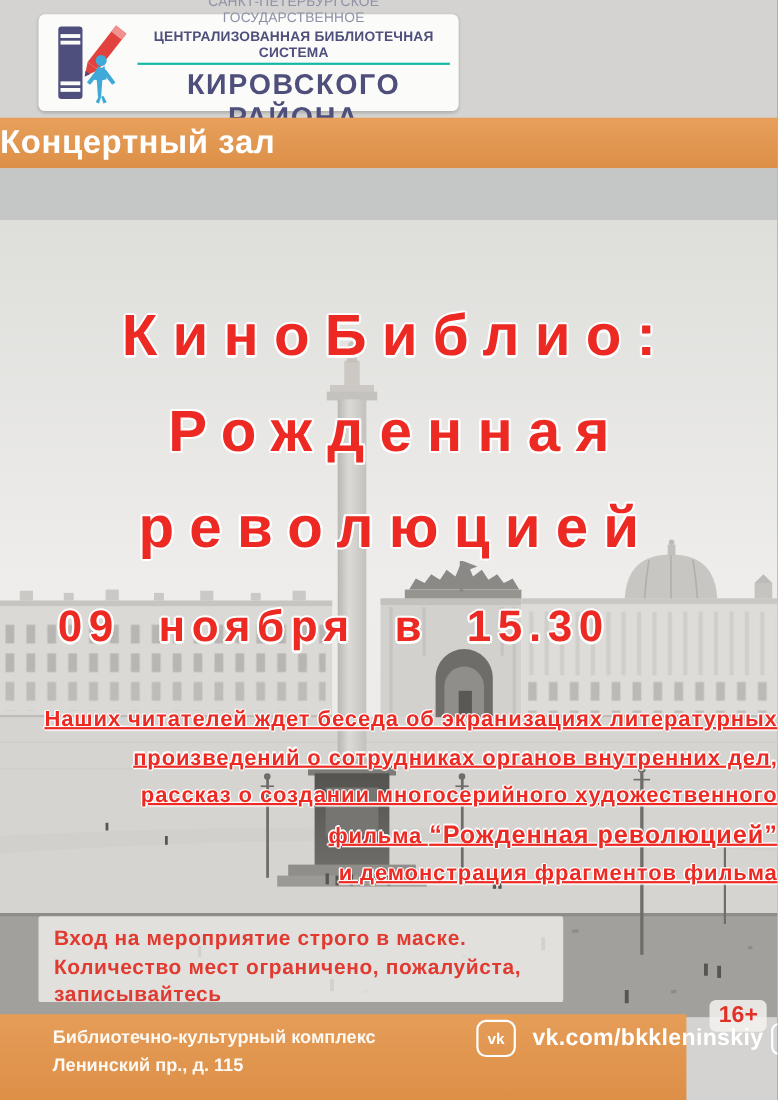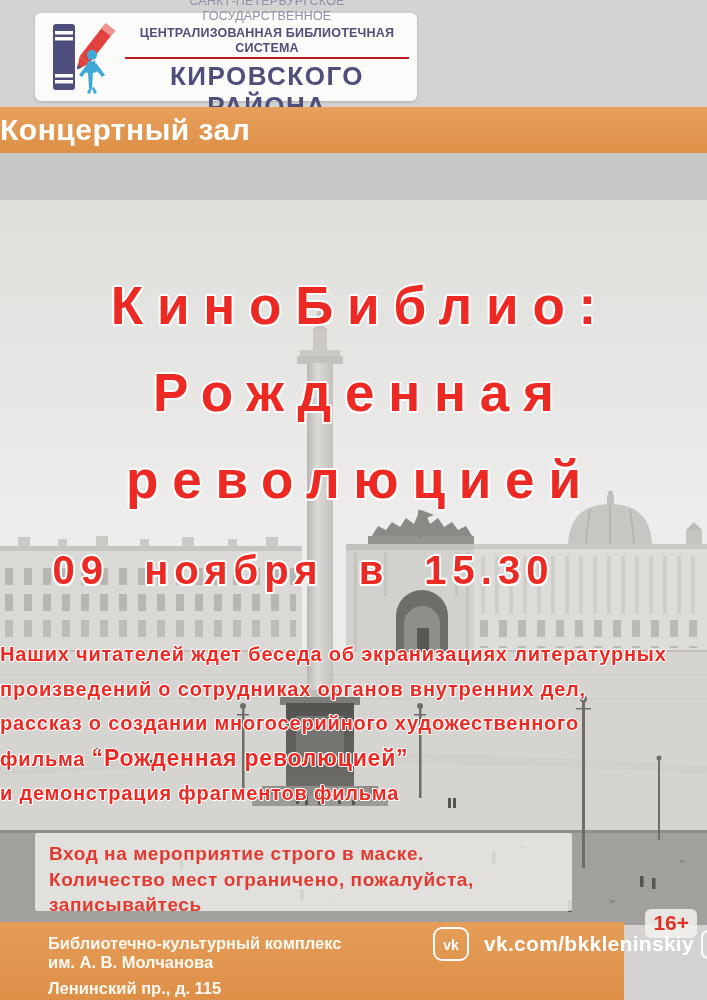--- a/index.html
+++ b/index.html
@@ -13,21 +13,21 @@
   
   .logo-box{
     left:35px;top:13px;width:382px;height:88px;background:#fbfbfa;
     border-radius:6px;box-shadow:0 1px 3px rgba(0,0,0,.18);
     display:flex;align-items:center;padding:0 8px 0 10px;box-sizing:border-box;
   }
   .logo-icon{flex:0 0 80px;height:76px;}
   .logo-text{flex:1;text-align:center;line-height:15px;}
   .org-small{font-size:12.5px;color:#8e91a8;letter-spacing:.2px;}
   .org-system{display:inline-block;font-size:12.5px;font-weight:bold;color:#4e4f7b;
-    border-bottom:2px solid #b91c1c;padding-bottom:1px;margin-top:2px;letter-spacing:.2px;}
+    border-bottom:2px solid #14b8a6;padding-bottom:1px;margin-top:2px;letter-spacing:.2px;}
   .org-district{font-size:26px;font-weight:bold;color:#4e4f7b;letter-spacing:1.5px;line-height:30px;margin-top:2px;}
 
   .venue-bar{
     left:0;top:107px;width:707px;height:46px;
     background:linear-gradient(#e7a05c,#dd8f46);
     display:flex;align-items:center;box-sizing:border-box;
   }
   .venue-label{color:#fff;font-size:30px;font-weight:bold;letter-spacing:.5px;}
 
   .gray-strip{left:0;top:153px;width:707px;height:47px;background:#c5c6c6;}
@@ -39,27 +39,27 @@
   .red{color:#ec2a23;font-weight:bold;}
   .outline2{text-shadow:2px 0 0 #fff,-2px 0 0 #fff,0 2px 0 #fff,0 -2px 0 #fff,
     1.5px 1.5px 0 #fff,-1.5px 1.5px 0 #fff,1.5px -1.5px 0 #fff,-1.5px -1.5px 0 #fff;}
   .outline1{text-shadow:1.2px 0 0 rgba(255,255,255,.95),-1.2px 0 0 rgba(255,255,255,.95),
     0 1.2px 0 rgba(255,255,255,.95),0 -1.2px 0 rgba(255,255,255,.95),
     1px 1px 0 rgba(255,255,255,.9),-1px -1px 0 rgba(255,255,255,.9)}
   .title-block{left:0;top:262px;width:707px;text-align:center;}
   .title-line{font-size:53px;line-height:87px;letter-spacing:.26em;padding-left:.26em;}
   .date-line{left:0;top:548px;width:601px;text-align:center;font-size:40px;
     letter-spacing:.15em;word-spacing:.45em;padding-left:.15em;box-sizing:border-box;}
-  .desc-block{left:0;top:637px;width:707px;text-align:left;font-size:20px;
-    line-height:34.5px;letter-spacing:.04em;}
+  .desc-block{left:0;top:637px;width:707px;text-align:right;font-size:20px;
+    line-height:34.5px;letter-spacing:.04em;text-decoration:underline;}
   .desc-quote{font-size:23px;}
 
   
   .notice-box{
-    left:35px;top:833px;width:537px;height:78px;background:rgba(241,240,238,.80);
+    left:35px;top:833px;width:477px;height:78px;background:rgba(241,240,238,.80);
     box-sizing:border-box;padding:8px 14px;border-radius:2px;
   }
   .notice-line{color:#e03a31;font-weight:bold;font-size:19px;line-height:25.5px;letter-spacing:.03em;text-align:left;}
 
   .age-badge{
     right:10px;top:909px;background:rgba(243,242,240,.85);border-radius:6px;
     padding:2px 8px 3px;color:#e03127;font-size:21px;font-weight:bold;
   }
 
   
@@ -301,21 +301,20 @@
     <div class="notice-line">Вход на мероприятие строго в маске.</div>
     <div class="notice-line">Количество мест ограничено, пожалуйста, записывайтесь</div>
     <div class="notice-line">по тел.: 753-17-18</div>
   </div>
 
   <div class="abs age-badge">16+</div>
 
   <div class="abs footer">
     <div class="abs footer-left">
       <div class="footer-org">Библиотечно-культурный комплекс</div>
-      <div class="footer-org">им. А. В. Молчанова</div>
       <div class="footer-addr">Ленинский пр., д. 115</div>
     </div>
     <div class="abs footer-links">
       <div class="link-row">
         <span class="icon-frame icon-vk">
           <svg width="26" height="26" viewBox="0 0 26 26">
             <text x="13" y="18.5" text-anchor="middle" font-family="Liberation Sans, sans-serif" font-size="14" font-weight="bold" fill="#ffffff">vk</text>
           </svg>
         </span>
         <span class="link-label-big">vk.com/bkkleninskiy</span>

